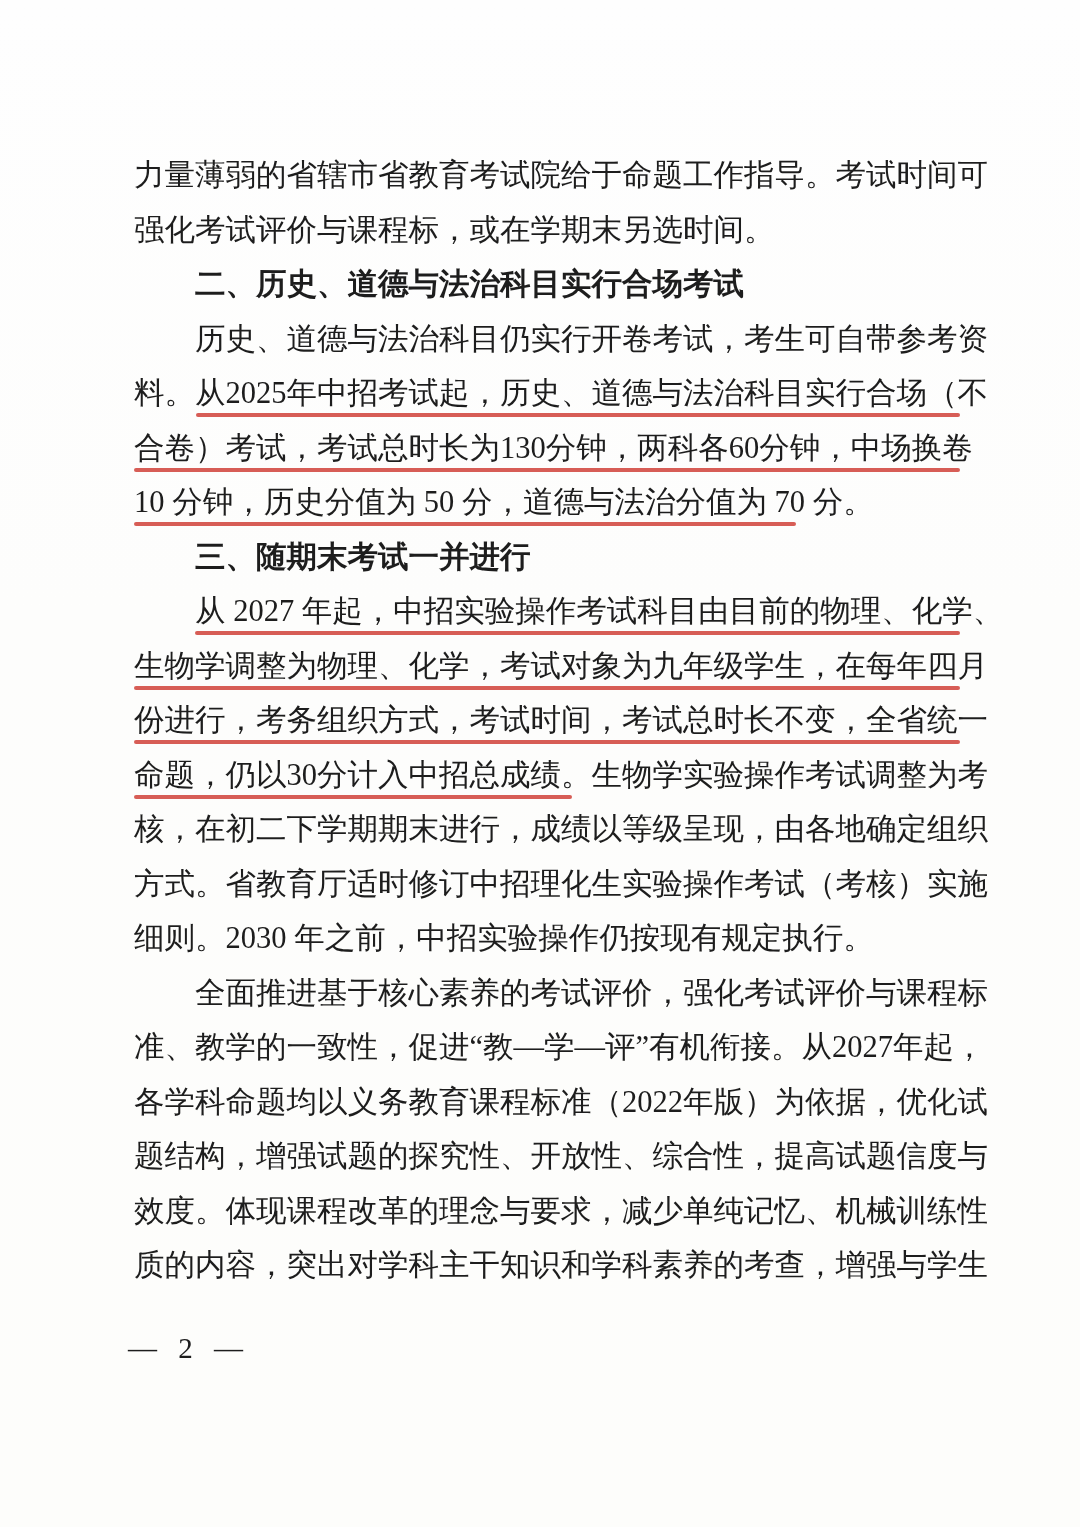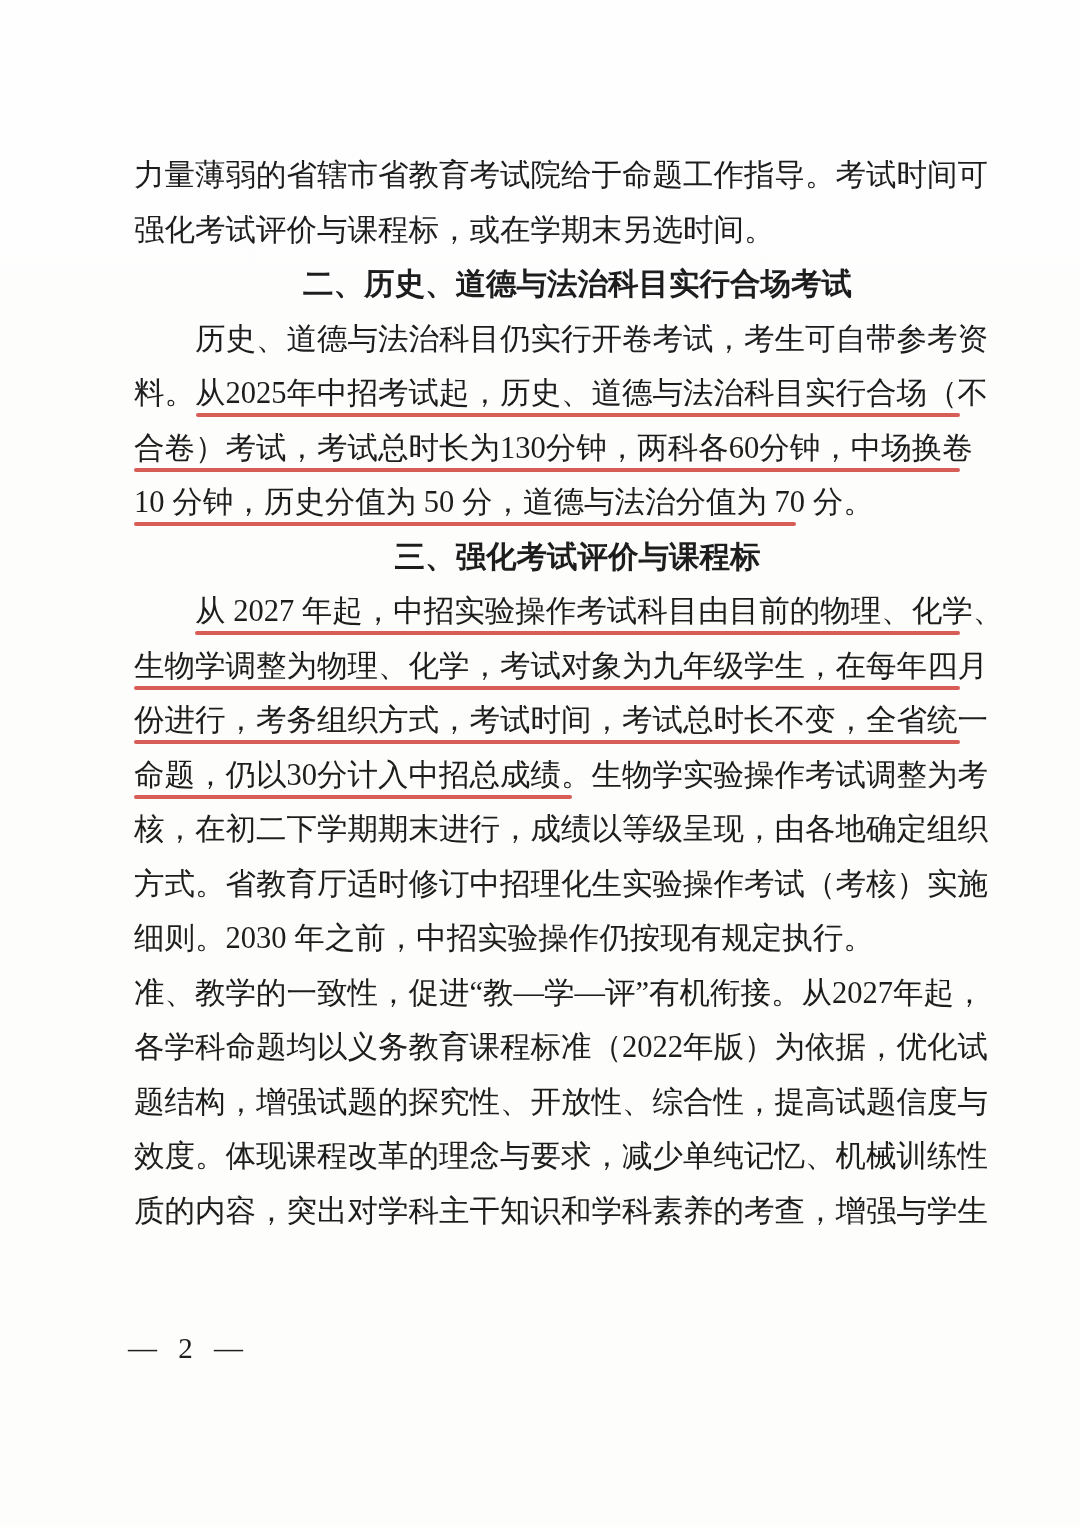--- a/index.html
+++ b/index.html
@@ -50,21 +50,20 @@
     display: inline-block;
   }
 
   .line.indent {
     padding-left: 61px;
   }
 
   .heading {
     padding-left: 61px;
     font-weight: 600;
-    text-align: center;
   }
 
   
   .rule {
     position: absolute;
     height: 4px;
     background: #d2473f;
     border-radius: 2px;
     opacity: 0.88;
   }
@@ -177,21 +176,21 @@
         <span class="ch">分</span>
         <span class="ch">钟</span>
         <span class="ch">，</span>
         <span class="ch">中</span>
         <span class="ch">场</span>
         <span class="ch">换</span>
         <span class="ch">卷</span>
         <div class="rule" style="left: 0px; width: 826px; top: 47px; background: rgb(210, 71, 63);"></div>
       </div>
       <div class="line">10 分钟，历史分值为 50 分，道德与法治分值为 70 分。<div class="rule" style="left: 0px; width: 662px; top: 47px; background: rgb(210, 71, 63);"></div></div>
-      <div class="line heading">三、强化考试评价与课程标</div>
+      <div class="line heading">三、随期末考试一并进行</div>
       <div class="line indent">从 2027 年起，中招实验操作考试科目由目前的物理、化学、<div class="rule" style="left: 61px; width: 765px; top: 47px; background: rgb(210, 71, 63);"></div></div>
       <div class="line just">
         <span class="ch">生</span>
         <span class="ch">物</span>
         <span class="ch">学</span>
         <span class="ch">调</span>
         <span class="ch">整</span>
         <span class="ch">为</span>
         <span class="ch">物</span>
         <span class="ch">理</span>
@@ -334,20 +333,21 @@
         <span class="ch">考</span>
         <span class="ch">试</span>
         <span class="ch">（</span>
         <span class="ch">考</span>
         <span class="ch">核</span>
         <span class="ch">）</span>
         <span class="ch">实</span>
         <span class="ch">施</span>
       </div>
       <div class="line">细则。2030 年之前，中招实验操作仍按现有规定执行。</div>
+      <div class="line indent">全面推进基于核心素养的考试评价，强化考试评价与课程标</div>
       <div class="line just">
         <span class="ch">准</span>
         <span class="ch">、</span>
         <span class="ch">教</span>
         <span class="ch">学</span>
         <span class="ch">的</span>
         <span class="ch">一</span>
         <span class="ch">致</span>
         <span class="ch">性</span>
         <span class="ch">，</span>

